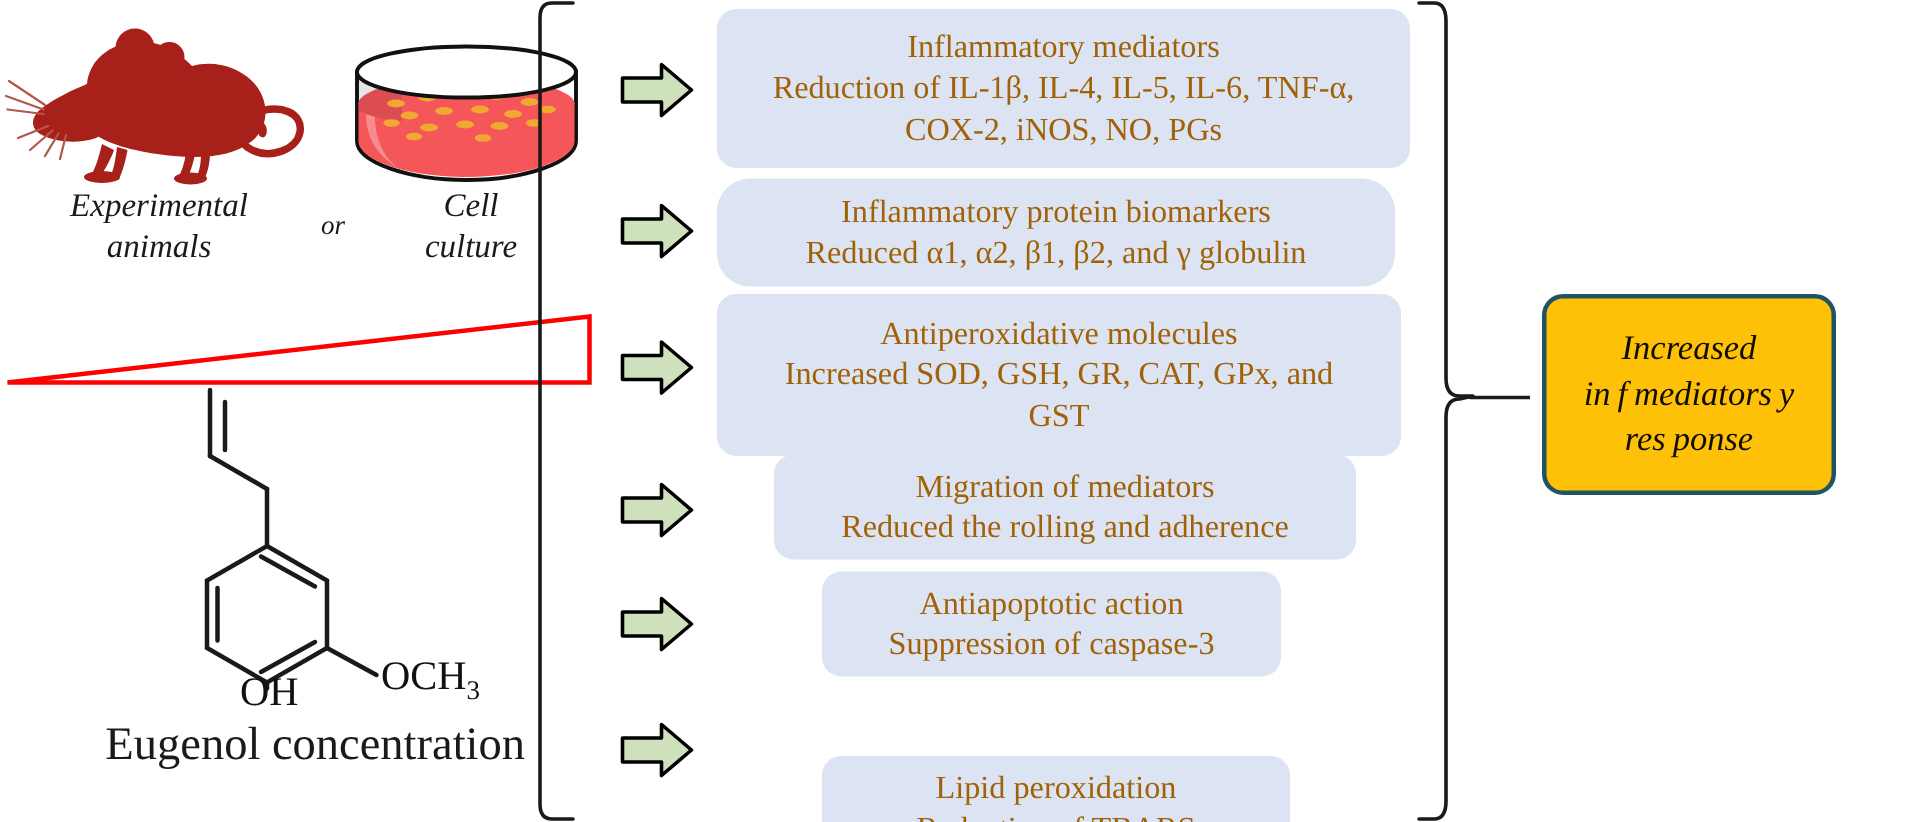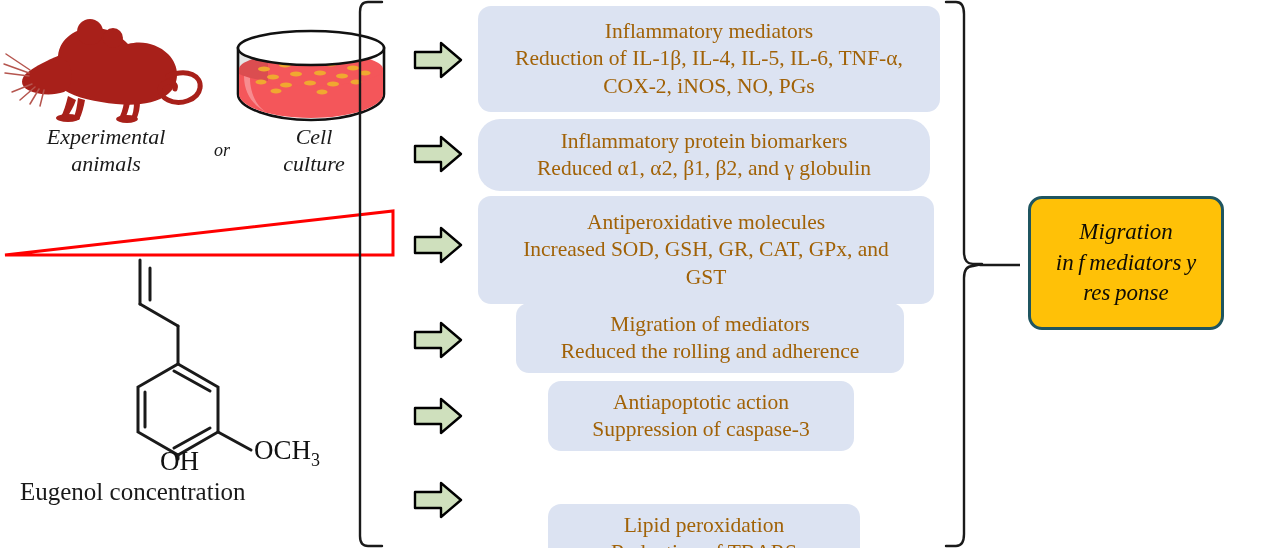--- a/index.html
+++ b/index.html
@@ -23,22 +23,22 @@
   }
   #cap-animals{left:8px;top:124px;width:196px;}
   #cap-or{left:196px;top:140px;width:52px;font-size:18px;}
   #cap-cell{left:248px;top:124px;width:132px;}
 
   .tri-wrap{position:absolute;left:0px;top:197px;width:410px;height:72px;}
 
   .struct-wrap{position:absolute;left:88px;top:252px;width:250px;height:222px;}
 
   #cap-eugenol{
-    position:absolute;left:20px;top:478px;width:330px;text-align:left;
-    font-style:normal;font-size:25px;color:#1a1a1a;
+    position:absolute;left:20px;top:478px;width:330px;text-align:right;
+    font-style:normal;font-size:31px;color:#1a1a1a;
   }
 
   
   #brace-left{position:absolute;left:358px;top:0px;width:42px;height:548px;}
   #brace-right{position:absolute;left:944px;top:0px;width:76px;height:548px;}
 
   
   .arrow{position:absolute;left:412px;width:52px;height:40px;}
 
   
@@ -266,19 +266,19 @@
     <svg viewBox="0 0 76 548" width="76" height="548">
       <path d="M2 2 L12 2 C18 2 20 7 20 14 L20 252 C20 259 22 264 29 264
                L38 264 L29 266 C22 266 20 271 20 278 L20 534
                C20 541 18 546 12 546 L2 546" fill="none" stroke="#1a1a1a" stroke-width="2.4" stroke-linecap="round" stroke-linejoin="round"></path>
       <line x1="36" y1="265" x2="76" y2="265" stroke="#1a1a1a" stroke-width="2.4" stroke-linecap="round"></line>
     </svg>
   </div>
 
   <div id="output-box">
     <div>
-      <span class="ln">Migration</span>
+      <span class="ln">Increased</span>
       <span class="ln">in f mediators y</span>
       <span class="ln">res ponse</span>
     </div>
   </div>
 
 </div>
 
 </body></html>

